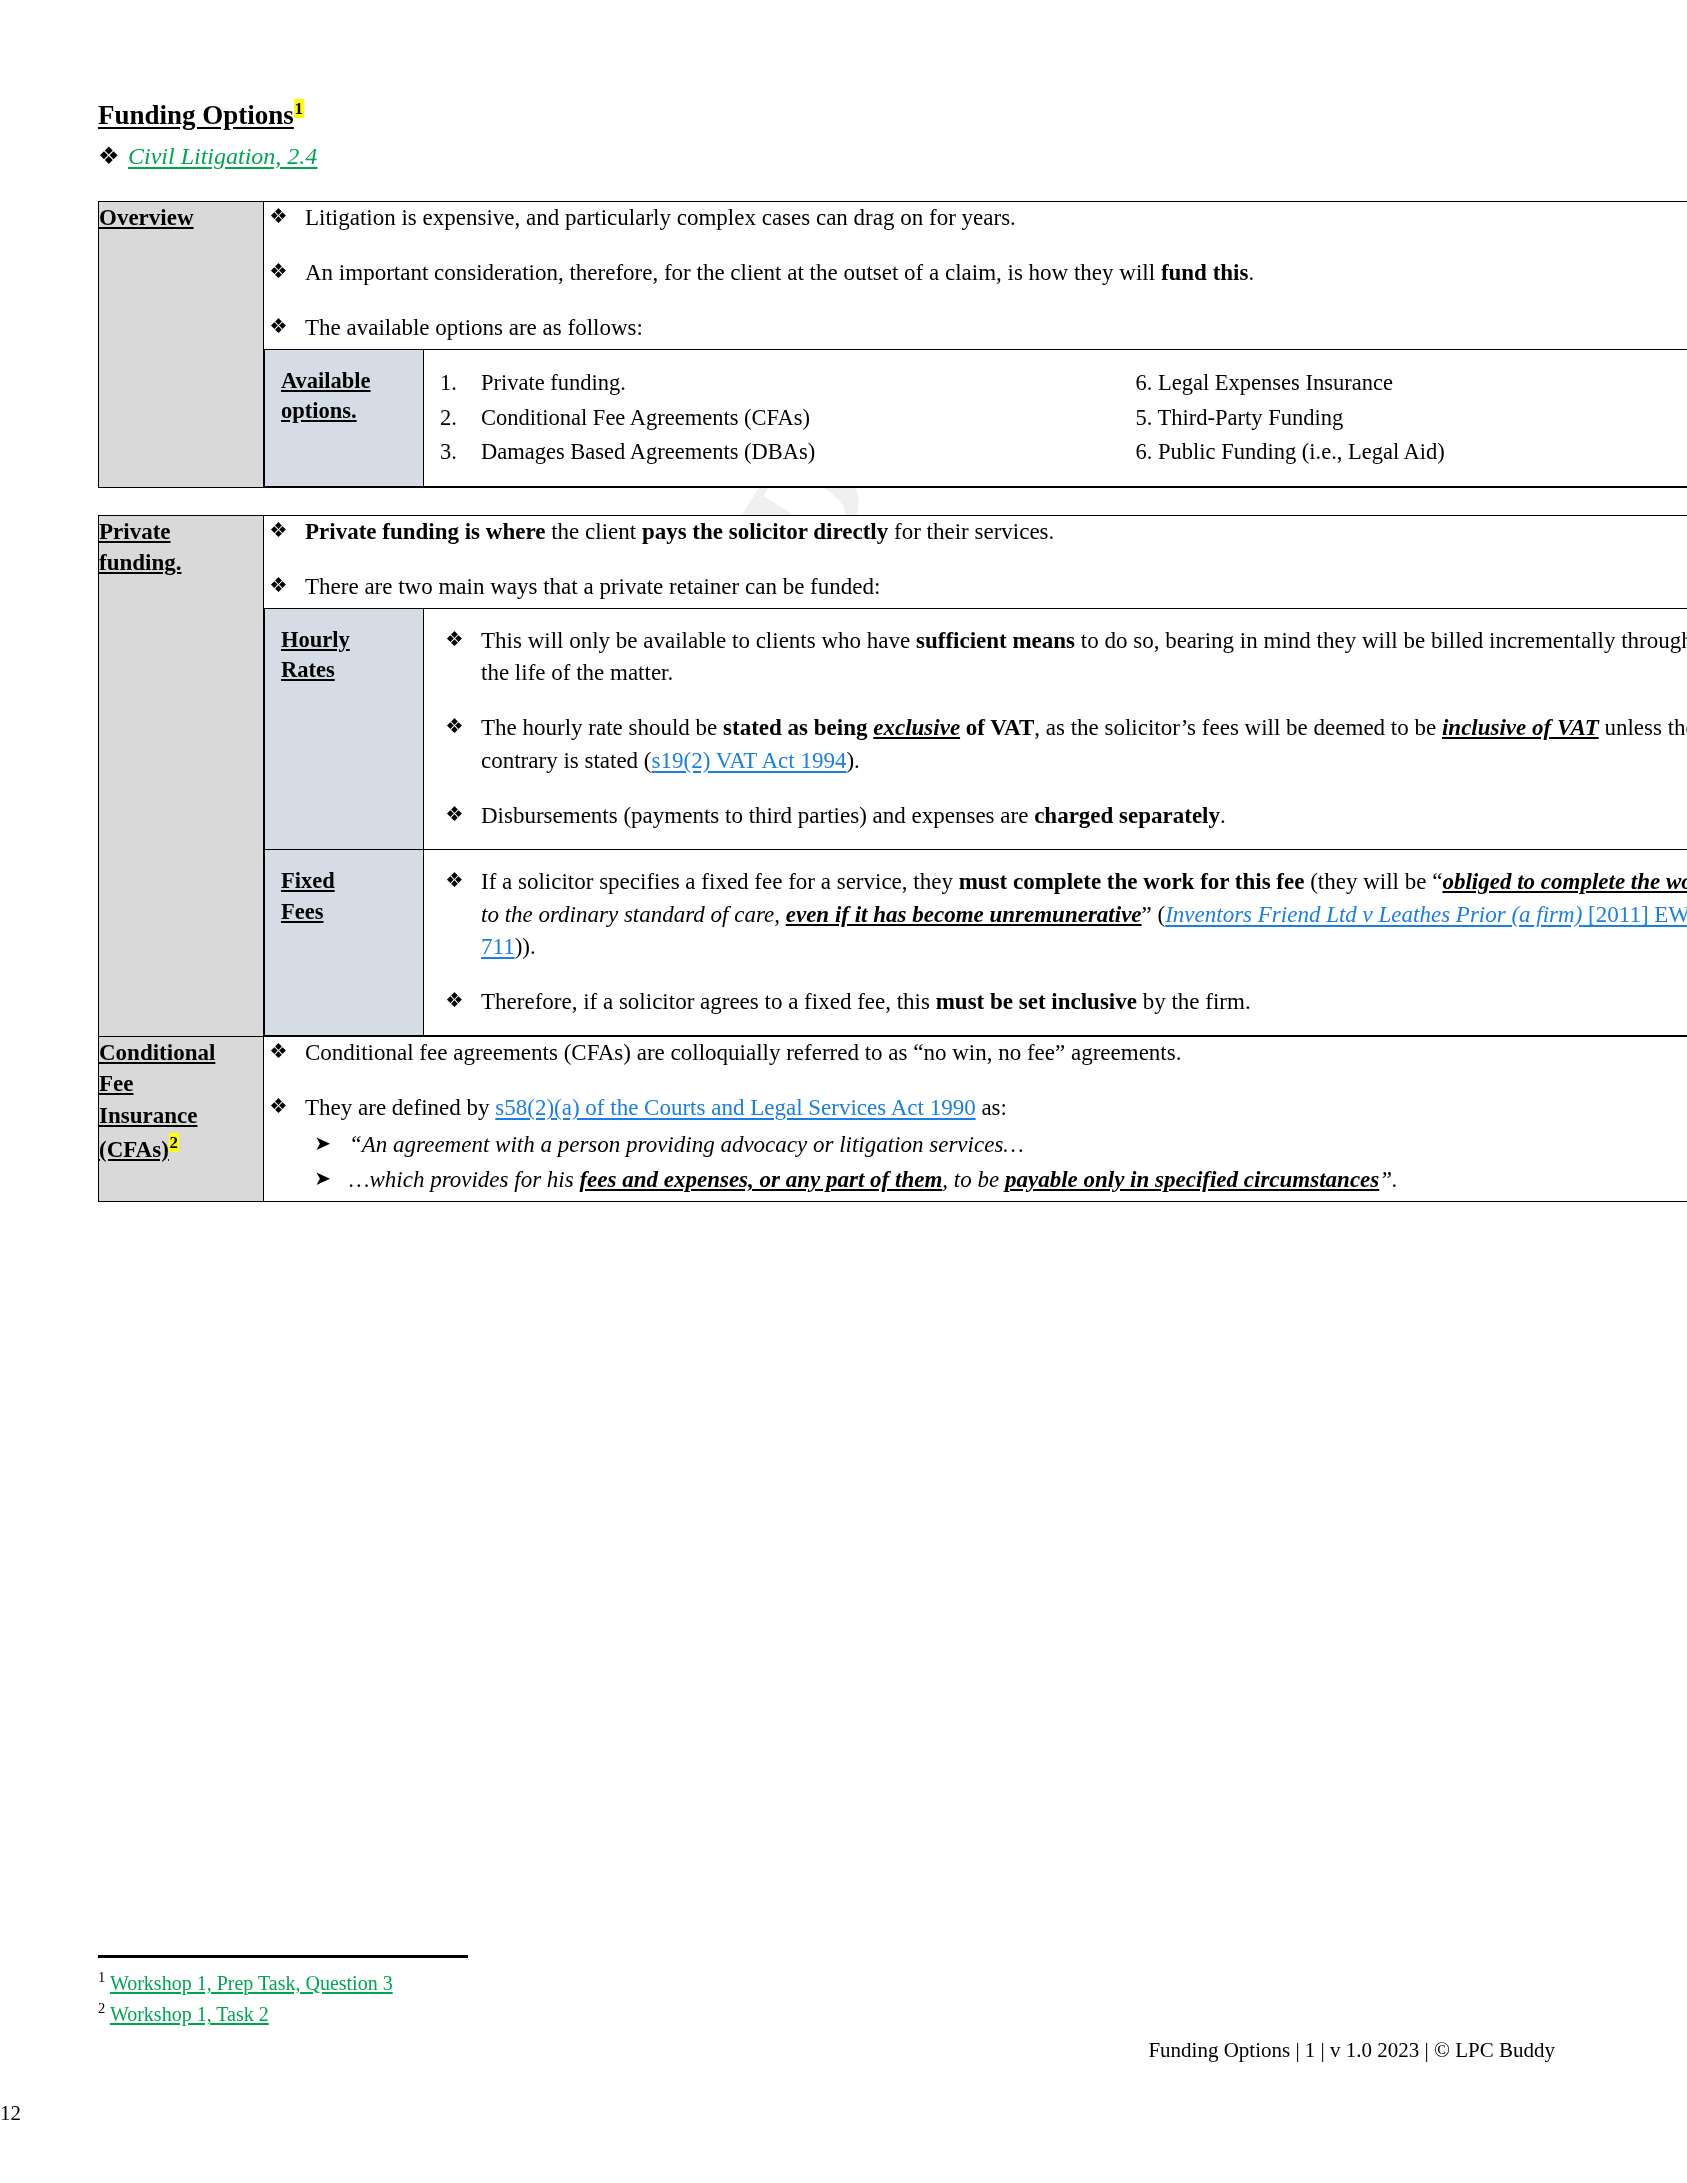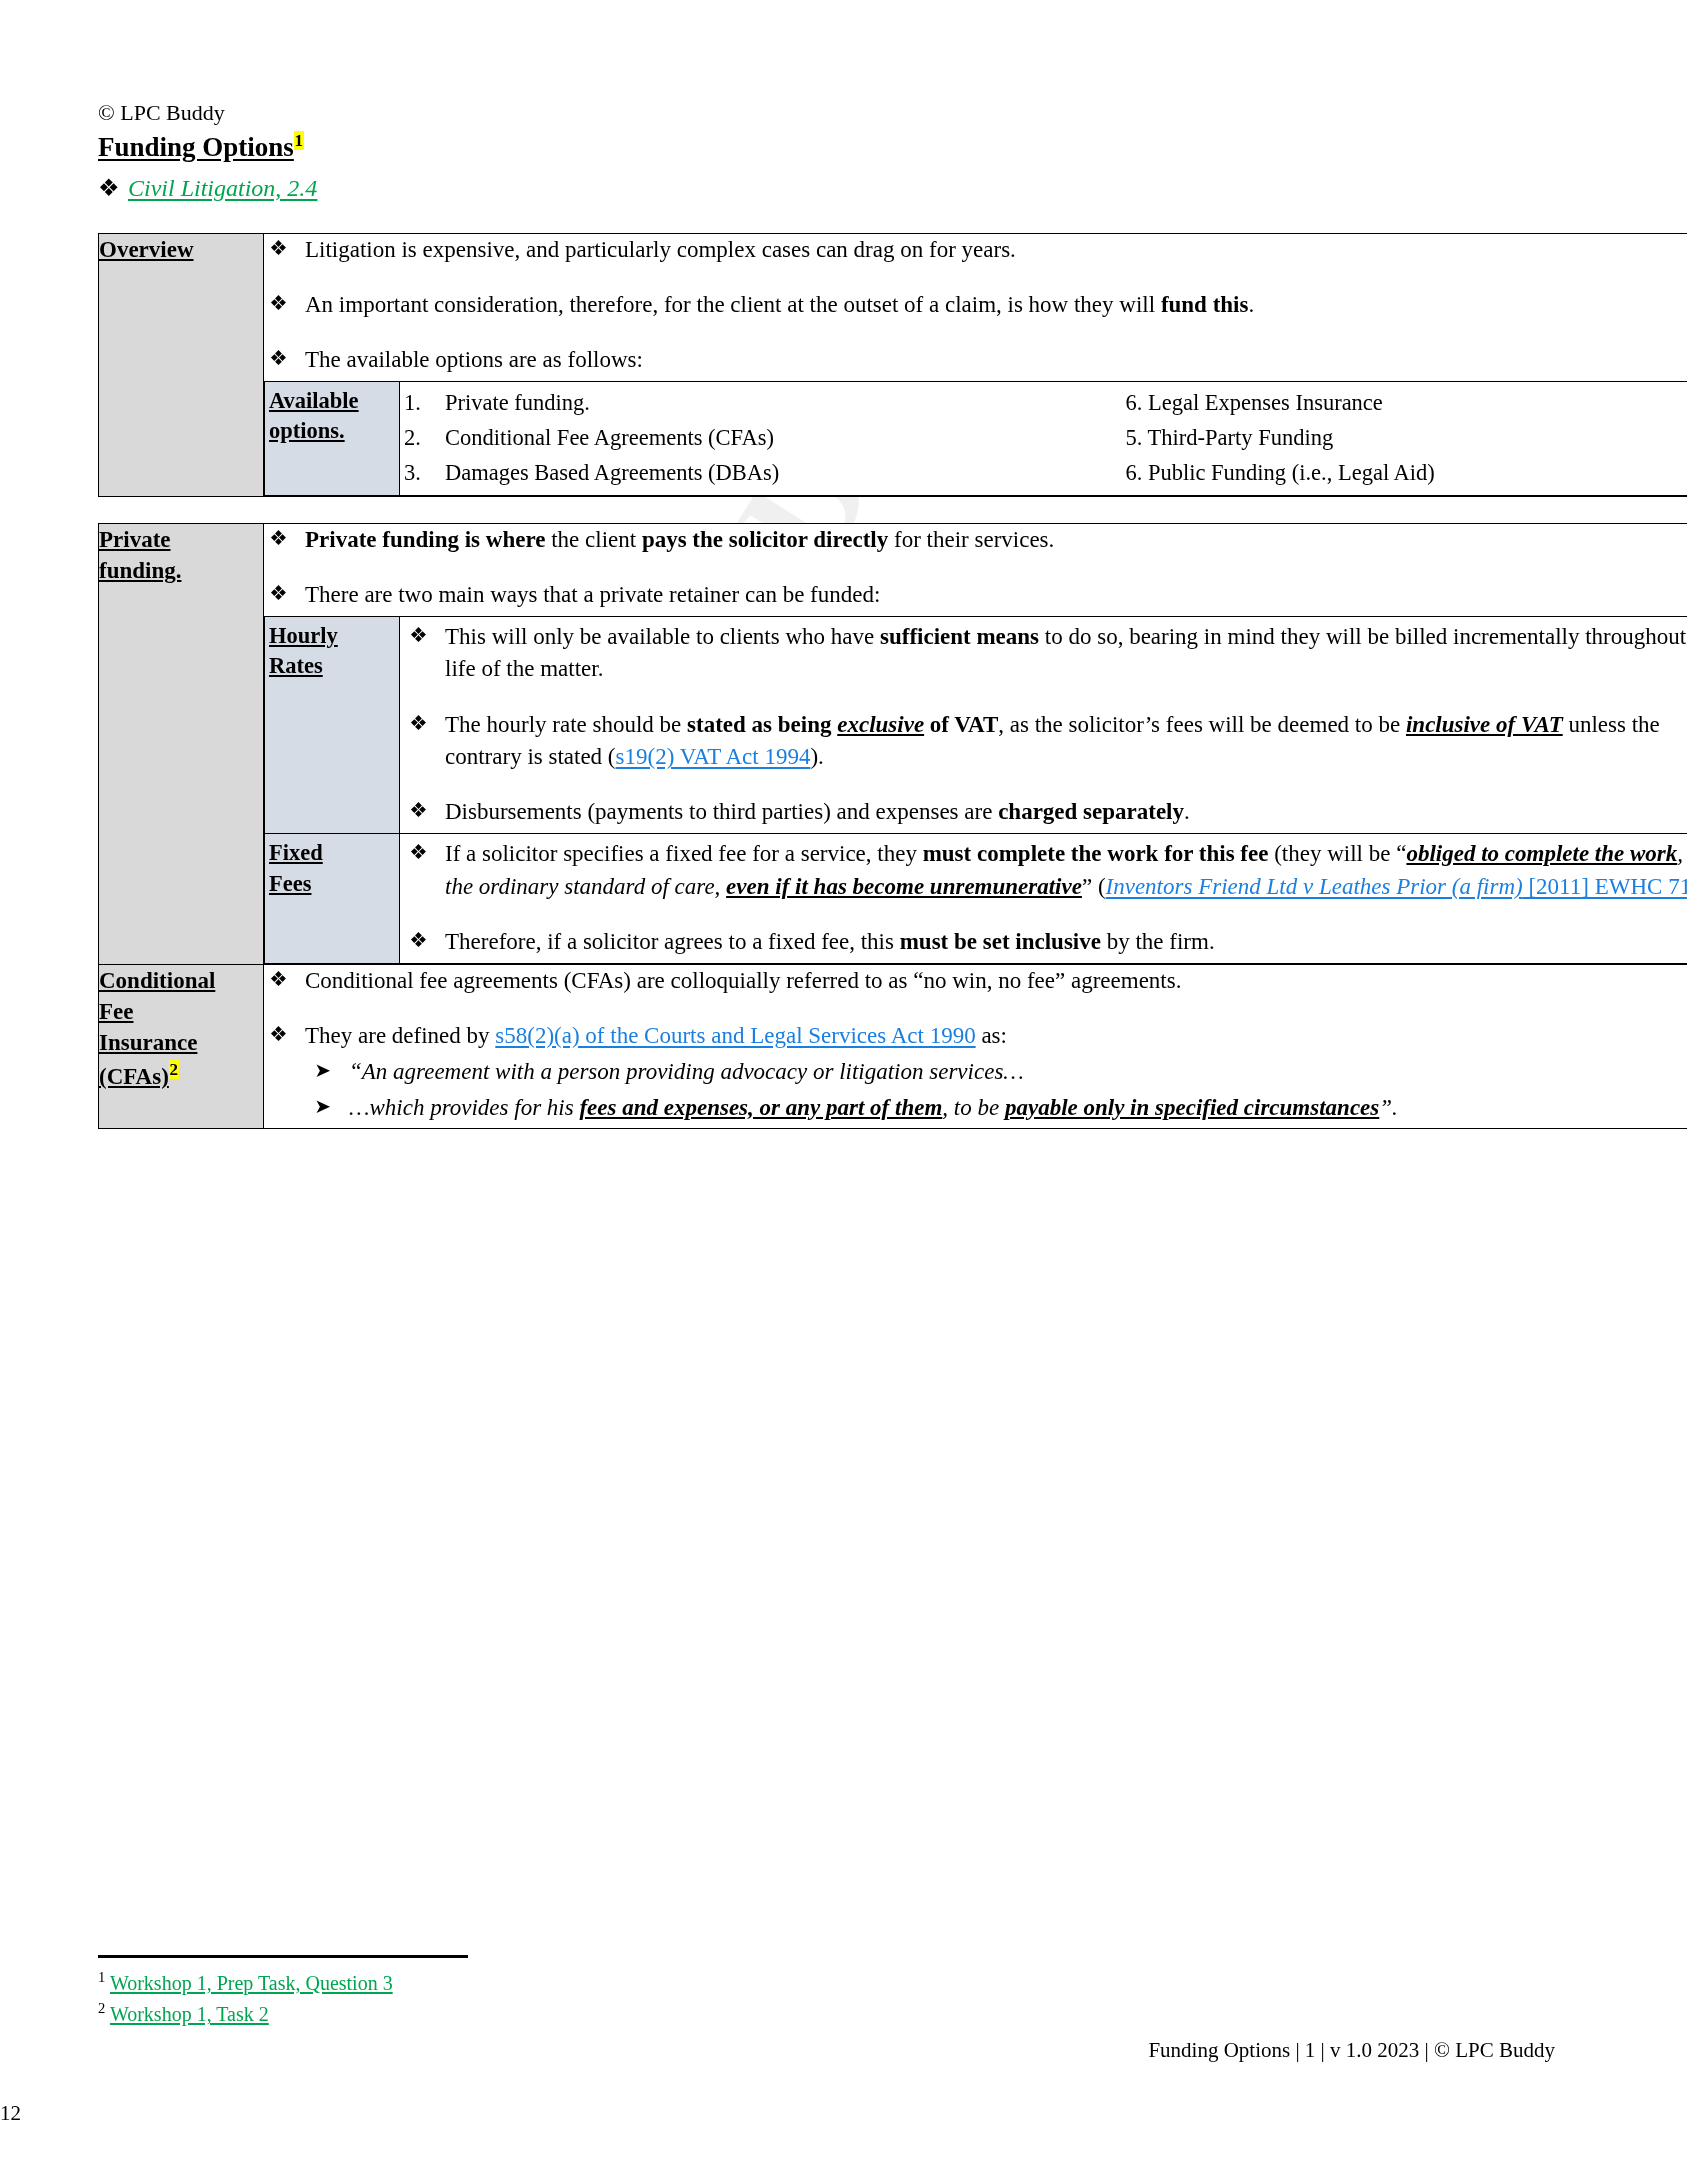--- a/index.html
+++ b/index.html
@@ -107,21 +107,21 @@
   
   table.nested {
     width:100%;
     border-collapse:collapse;
     table-layout:fixed;
     margin-top:4px;
   }
   table.nested td {
     border:1.3px solid #000;
     vertical-align:top;
-    padding:4px;
+    padding:16px;
   }
   td.nestlabel {
     width:126px;
     background:#d6dce5;
     padding:8px 5.3px 8px 9.3px;
     font-weight:bold;
     font-size:22.5px;
     line-height:1.36;
   }
   td.nestlabel .u { text-decoration:underline; text-underline-offset:2px; }
@@ -160,21 +160,20 @@
 </head>
 <body>
 
 <div class="watermark">
   <span>LPC BUDDY</span>
 </div>
 
 <div class="page">
 <div class="content">
 
-  <div class="copyline">© LPC Buddy</div>
 
   <div class="title-wrap">
     <h1 class="doc-title"><span class="t">Funding Options</span><span class="fn-ref">1</span></h1>
   </div>
 
   <div class="subbullet"><span class="dingbat">❖</span><a class="greenlink" href="#">Civil Litigation, 2.4</a></div>
 
   <table class="outer">
     <tbody>
       <tr>

